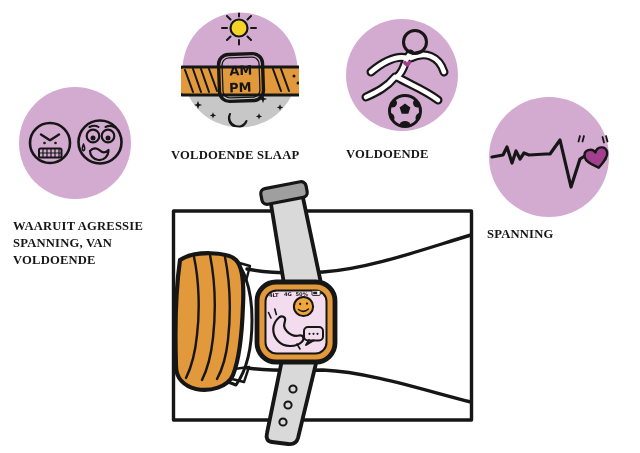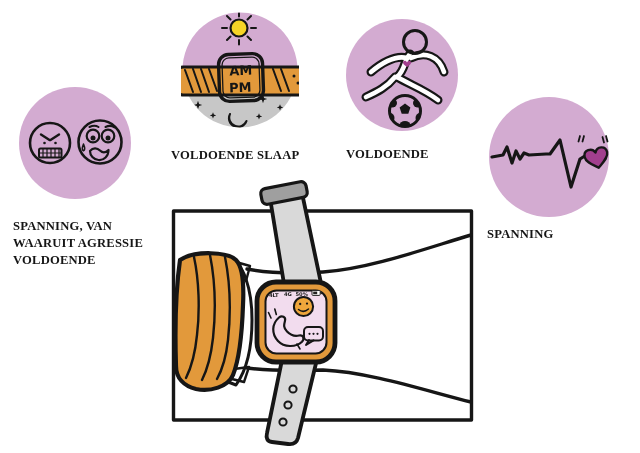--- a/index.html
+++ b/index.html
@@ -122,22 +122,22 @@
     <circle cx="61" cy="61" r="60" style="fill:var(--circle-pink)"></circle>
     <path d="M4,61 L15,59 L19,51 L24,67 L28,55 L32,63 L36,57 L41,59 L58,58 L62,58 L72,44 L83,91 L92,63 L100,58" class="ol" stroke-width="3.2"></path>
     <path d="M92,40 L90.5,45.5 M96,40 L94.5,45.5" class="ol" stroke-width="1.8"></path>
     <path d="M118,40 L119.5,45.5 M114.5,41 L116,46.5" class="ol" stroke-width="1.8"></path>
     <g transform="translate(108,59) rotate(-12)">
       <path d="M0,-2.5 C-2.5,-8.5 -11.5,-7.5 -11.5,-0.5 C-11.5,5 -5,9 0,13 C5,9 11.5,5 11.5,-0.5 C11.5,-7.5 2.5,-8.5 0,-2.5 Z" style="fill:var(--heart-purple)" class="ol" stroke-width="2.4"></path>
     </g>
   </svg>
 
   <div class="label" style="left:13px;top:218px">
+    <span class="line">WAARUIT AGRESSIE</span>
     <span class="line">SPANNING, VAN</span>
-    <span class="line">WAARUIT AGRESSIE</span>
     <span class="line">VOLDOENDE</span>
   </div>
   <div class="label" style="left:171px;top:147px">
     <span class="line">VOLDOENDE SLAAP</span>
   </div>
   <div class="label" style="left:346px;top:146px">
     <span class="line">VOLDOENDE</span>
   </div>
   <div class="label" style="left:487px;top:226px">
     <span class="line">SPANNING</span>

